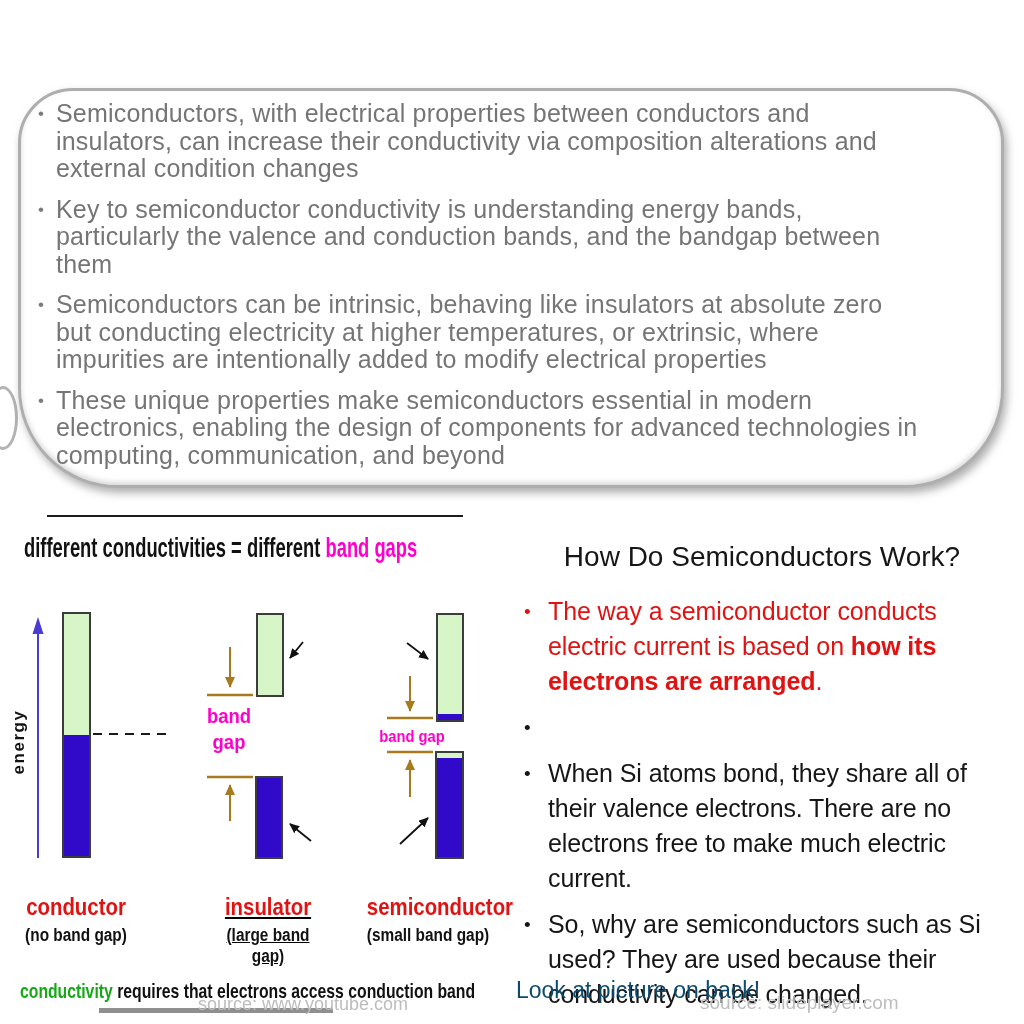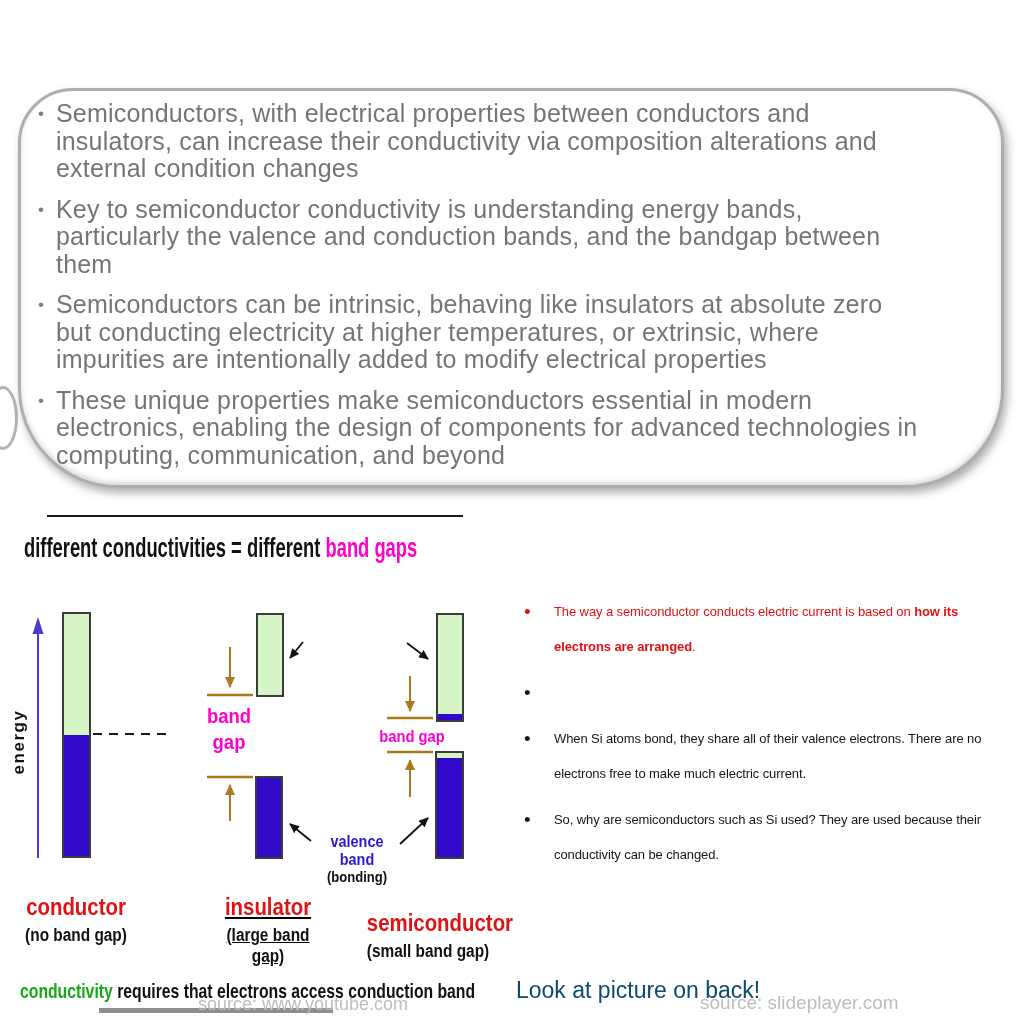--- a/index.html
+++ b/index.html
@@ -45,39 +45,39 @@
   .cond-label .l2{font-size:14.5px;transform:scaleX(.9);}
   .val-label{left:307px;top:833px;width:100px;}
   .val-label .l1{font-size:16px;transform:scaleX(.9);}
   .val-label .l2{font-size:14.5px;transform:scaleX(.9);}
 
   .col-label{position:absolute;text-align:center;}
   .col-label .name{font-weight:bold;font-size:24px;color:#e01212;transform:scaleX(.85);}
   .col-label .sub{font-weight:bold;font-size:17.5px;color:#111;margin-top:4px;transform:scaleX(.88);}
   .col-conductor{left:14px;top:893px;width:124px;}
   .col-insulator{left:206px;top:893px;width:124px;text-decoration:underline;}
-  .col-semiconductor{left:356px;top:893px;width:144px;margin-top:16px;}
+  .col-semiconductor{left:356px;top:893px;width:144px;}
 
   .lp-conclusion{position:absolute;left:20px;top:979px;white-space:nowrap;font-weight:bold;
     font-size:21px;transform:scaleX(.75);transform-origin:left center;color:#111;z-index:2;}
   .lp-conclusion .accent{color:#15a915;}
   .watermark{position:absolute;color:#bdbdbd;z-index:1;}
   .wm-left{left:198px;top:994px;font-size:18px;}
   .wm-right{left:700px;top:992px;font-size:19px;}
   .lp-bottomline{position:absolute;left:99px;top:1008px;width:234px;height:5px;background:#8f8f8f;}
 
   .diagram-svg{position:absolute;left:0;top:595px;width:512px;height:300px;}
 
   
   .rp-title{position:absolute;left:512px;top:541px;width:500px;text-align:center;
     font-size:28px;color:#161616;}
   .rp-bullets{position:absolute;left:524px;top:594px;width:468px;}
   .rbullet{display:flex;margin-bottom:11px;color:#161616;}
   .rbullet .dot{width:24px;flex:0 0 24px;font-size:19px;line-height:35px;}
-  .rbullet .txt{font-size:13px;line-height:35px;letter-spacing:-.1px;margin-left:6px;}
+  .rbullet .txt{font-size:25px;line-height:35px;letter-spacing:-.1px;}
   .rbullet.red, .rbullet.red .dot{color:#e01212;}
   .rbullet .bold{font-weight:bold;}
   .rp-footer{position:absolute;left:516px;top:977px;font-size:23px;color:#0c4a6e;z-index:2;}
 </style>
 </head>
 <body>
 
 <div class="page">
 
 
@@ -155,44 +155,41 @@
   <div class="bar" style="left:435px;top:751px;width:29px;height:108px;">
     <div class="seg-green" style="height:5px;"></div>
     <div class="seg-blue" style="flex:1;"></div>
   </div>
 
   <div class="diag-label bandgap-ins">
     <div>band</div>
     <div>gap</div>
   </div>
   <div class="diag-label bandgap-semi">band gap</div>
-  <div class="diag-label val-label">
-    <div class="l1 lbl-blue">valence band</div>
-    <div class="l2 lbl-sub">(bonding)</div>
-  </div>
 
   <div class="col-label col-conductor">
     <div class="name">conductor</div>
     <div class="sub">(no band gap)</div>
   </div>
   <div class="col-label col-insulator">
     <div class="name">insulator</div>
     <div class="sub">(large band gap)</div>
   </div>
   <div class="col-label col-semiconductor">
     <div class="name">semiconductor</div>
     <div class="sub">(small band gap)</div>
   </div>
 
   <div class="lp-conclusion">
     <span class="accent">conductivity</span><span> requires that electrons access conduction band</span>
   </div>
   <div class="watermark wm-left">source: www.youtube.com</div>
   <div class="lp-bottomline"></div>
 
+  <div class="rp-title">How Do Semiconductors Work?</div>
 
   <div class="rp-bullets">
     <div class="rbullet red">
       <span class="dot">•</span>
       <span class="txt"><span>The way a semiconductor conducts electric current is based on </span><span class="bold">how its electrons are arranged</span><span>.</span></span>
     </div>
     <div class="rbullet">
       <span class="dot">•</span>
     </div>
     <div class="rbullet">

